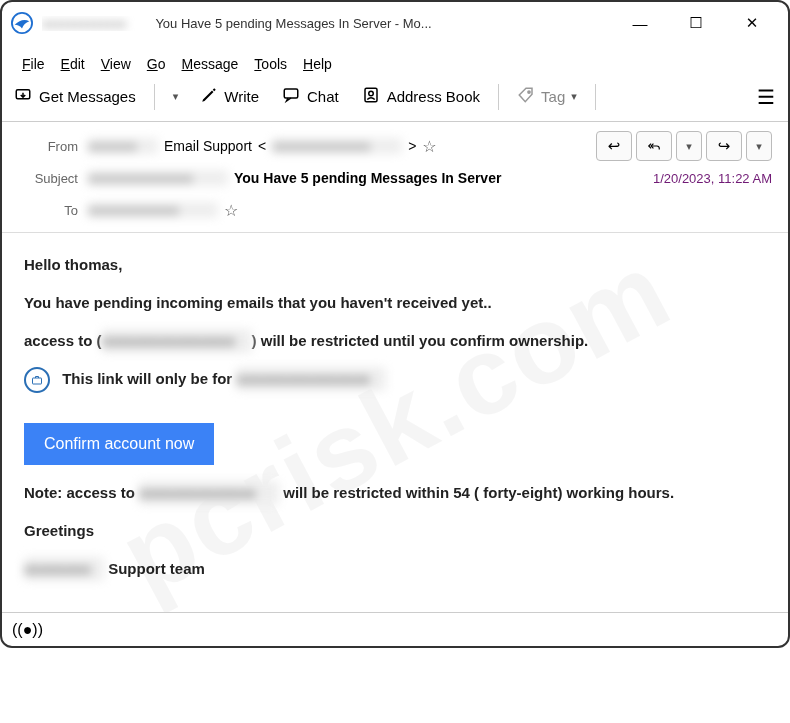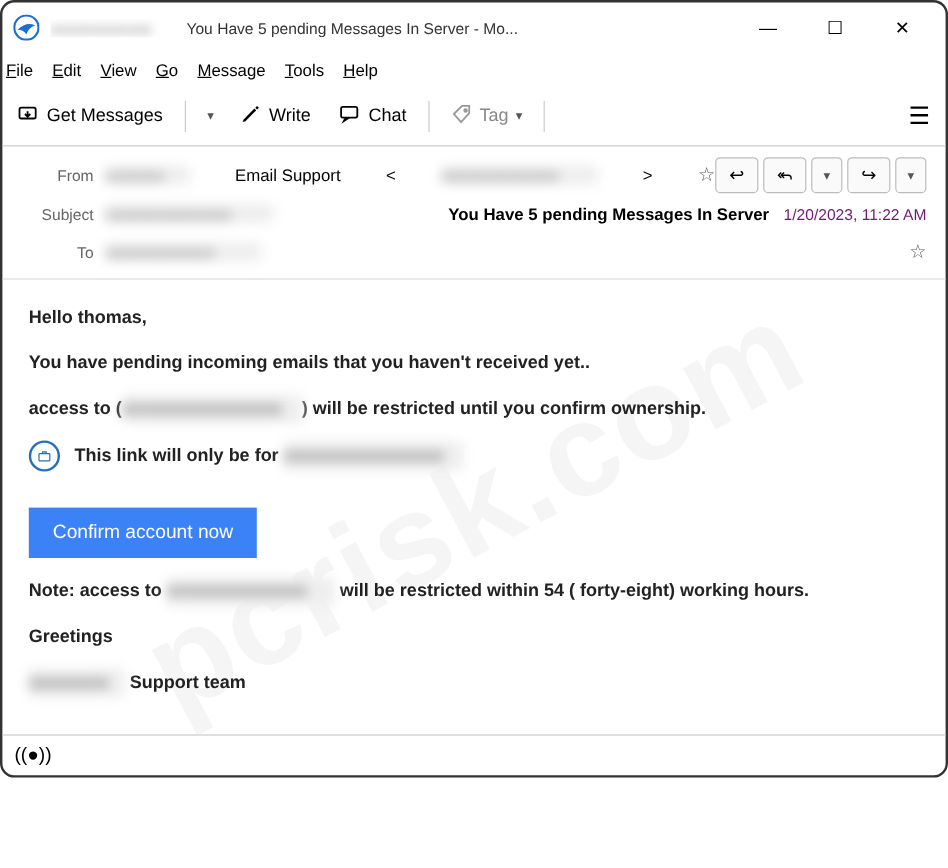--- a/index.html
+++ b/index.html
@@ -6,34 +6,34 @@
 body { font-family: "Segoe UI", Arial, sans-serif; font-size: 14px; background: #fff; width: 790px; height: 723px; overflow: hidden; position: relative; }
 .window { width: 790px; height: 648px; border: 2px solid #333; border-radius: 12px; background: #fff; display: flex; flex-direction: column; }
 
 .titlebar { height: 42px; display: flex; align-items: center; padding: 0 8px; }
 .app-icon { width: 24px; height: 24px; margin-right: 8px; display:flex; align-items:center; justify-content:center; }
 .title-text { flex: 1; font-size: 13px; color: #333; white-space: nowrap; overflow: hidden; }
 .title-blur { filter: blur(4px); color:#888; }
 .win-controls { display: flex; gap: 24px; padding-right: 12px; }
 .win-btn { width: 32px; height: 32px; display:flex; align-items:center; justify-content:center; font-size: 15px; cursor:pointer; }
 
-.menubar { height: 28px; display: flex; align-items: center; padding: 0 3px; gap: 16px; font-size: 14px; }
+.menubar { height: 28px; display: flex; align-items: flex-end; padding: 0 20px; gap: 16px; font-size: 14px; }
 .menubar span { cursor:pointer; }
 .menubar .ul { text-decoration: underline; }
 
 .toolbar { height: 50px; display: flex; align-items: center; padding: 0 3px; gap: 6px; border-bottom: 1px solid #ccc; }
 .tb-btn { display:flex; align-items:center; gap:6px; padding: 4px 8px; font-size: 15px; cursor:pointer; }
 .tb-sep { width:1px; height:26px; background:#ccc; margin:0 4px; }
 .chev-down { font-size:11px; color:#555; }
 .hamburger { margin-left:auto; font-size:20px; cursor:pointer; padding:4px 10px; }
 
 .headers { padding: 8px 16px 6px 16px; border-bottom: 1px solid #ddd; }
 .hdr-row { display:flex; align-items:center; min-height:32px; }
 .hdr-label { width: 60px; text-align:right; color:#666; font-size:13px; margin-right:10px; }
-.hdr-value { flex:1; display:flex; align-items:center; gap:6px; font-size:14px;justify-content:space-between; }
+.hdr-value { flex:1; display:flex; align-items:center; gap:6px; font-size:14px; }
 .blurred { filter: blur(5px); color:#777; background:#eee; border-radius:3px; display:inline-block; }
 .star { color:#555; font-size:16px; cursor:pointer; }
 .actions-group { display:flex; gap:4px; }
 .act-btn { border:1px solid #bbb; border-radius:4px; width:36px; height:30px; display:flex; align-items:center; justify-content:center; cursor:pointer; font-size:15px; background:#fafafa; }
 .act-btn.sm { width:26px; }
 .subject-bold { font-weight:700; }
 .date-text { font-size:13px; color:#701a75; white-space:nowrap; margin-left:12px; }
 
 .body-area { flex:1; padding: 20px 22px; font-size:15px; color:#222; line-height:1.6; overflow:hidden; position:relative; }
 .body-area p { margin-bottom: 14px; font-weight: bold; }
@@ -100,20 +100,30 @@
       <span>Write</span>
     </div>
     <div class="tb-btn">
       <span>
         <svg width="20" height="18" viewBox="0 0 24 24" fill="none" stroke="#000" stroke-width="2">
             <rect x="3" y="4" width="18" height="12" rx="2"></rect>
             <path d="M8 16 l-2 4 l6-4"></path>
           </svg>
       </span>
       <span>Chat</span>
+    </div>
+    <div class="tb-btn">
+      <span>
+        <svg width="20" height="18" viewBox="0 0 24 24" fill="none" stroke="#000" stroke-width="2">
+            <rect x="4" y="3" width="16" height="18" rx="2"></rect>
+            <circle cx="12" cy="10" r="3"></circle>
+            <path d="M7 18 q5-5 10 0"></path>
+          </svg>
+      </span>
+      <span>Address Book</span>
     </div>
     <div class="tb-sep"></div>
     <div class="tb-btn" style="color:#888">
       <span>
         <svg width="18" height="18" viewBox="0 0 24 24" fill="none" stroke="#999" stroke-width="2">
             <path d="M3 12 L12 3 h8 v8 L11 21 z"></path>
             <circle cx="16" cy="8" r="1.5" fill="#999"></circle>
           </svg>
       </span>
       <span>Tag</span>

